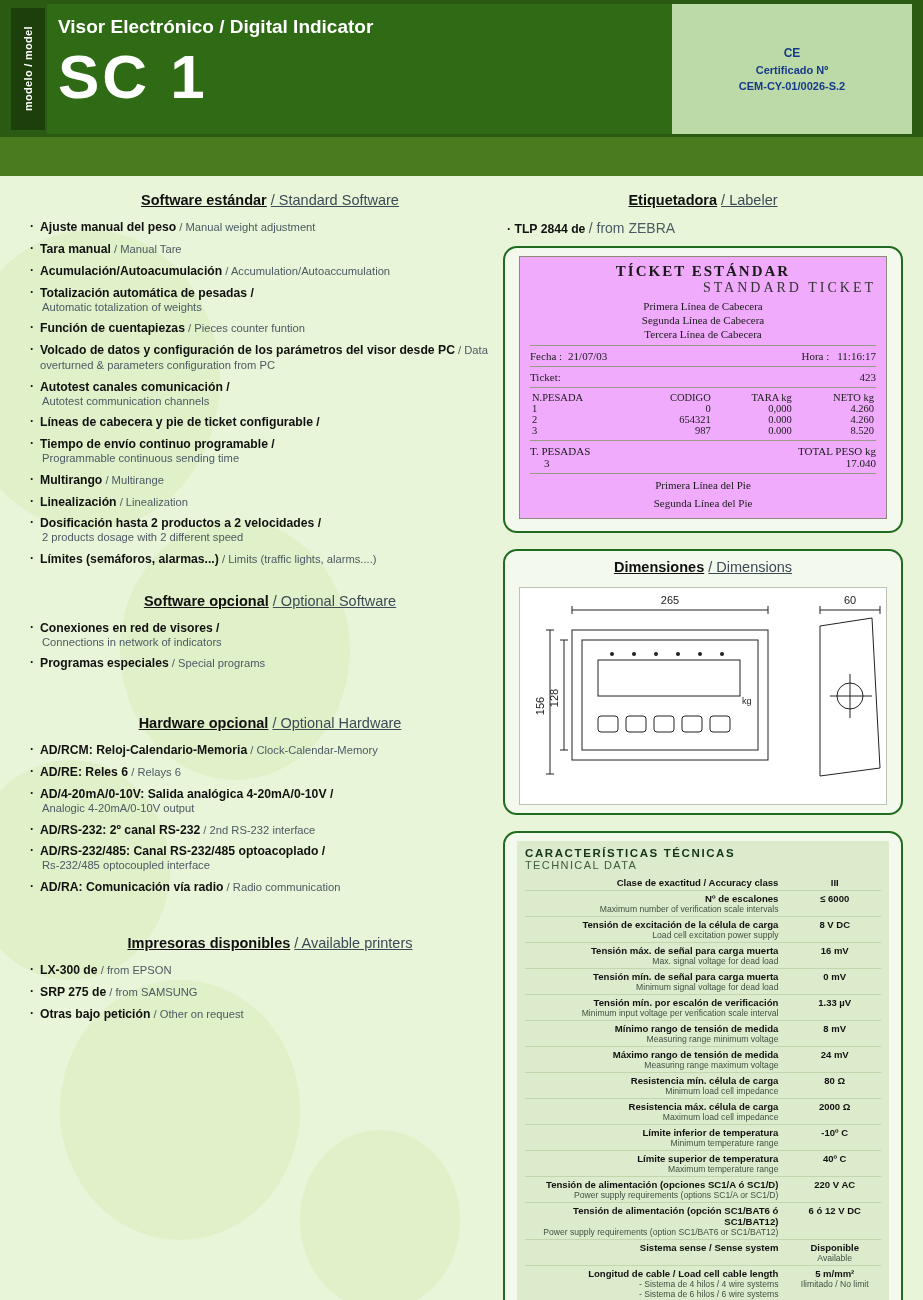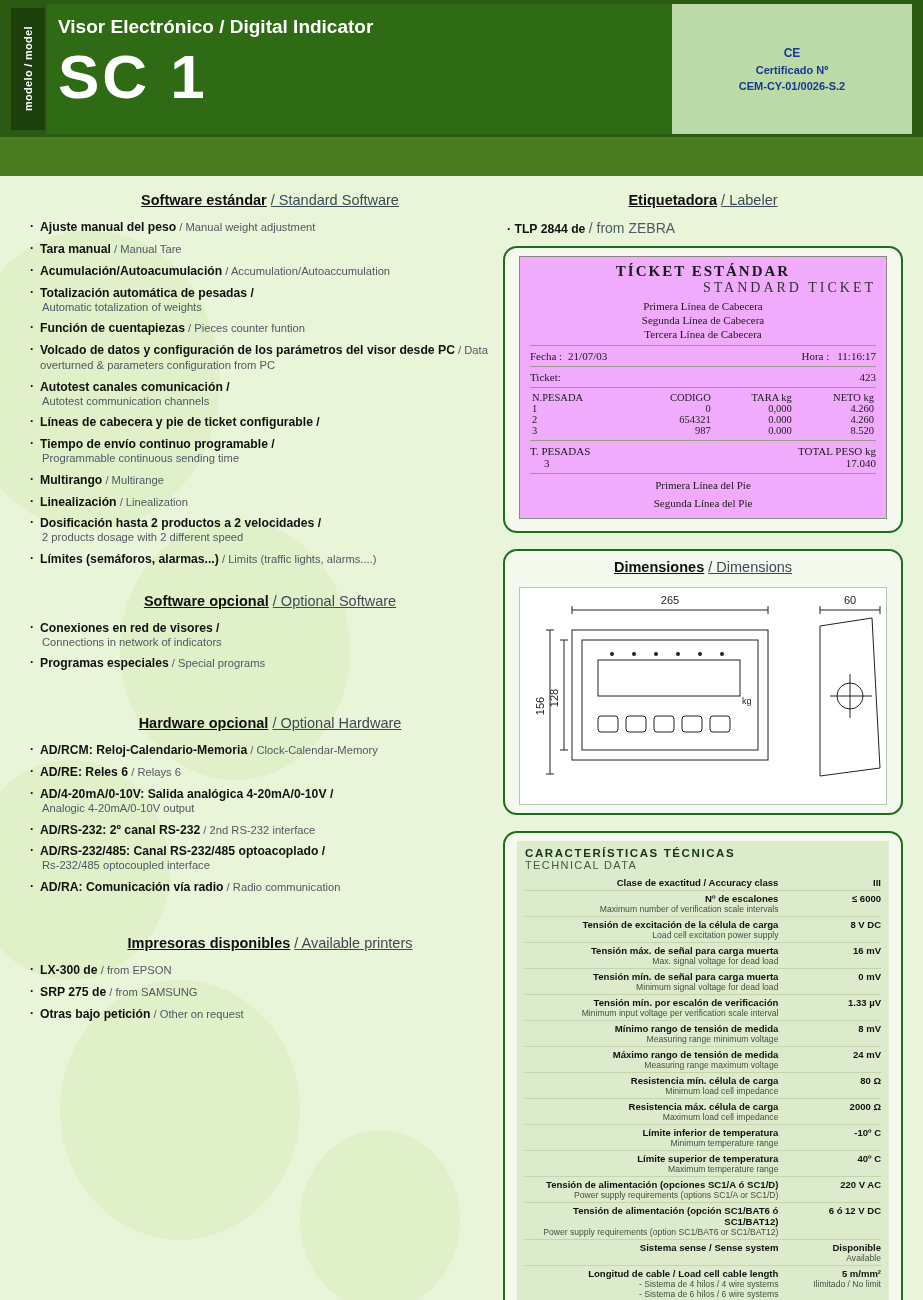--- a/index.html
+++ b/index.html
@@ -101,21 +101,21 @@
   .dimbox{position:relative;height:216px;margin:0 6px;background:#ffffff;border:1px solid #b9c4b0;}
   .dimbox svg{display:block;}
 
   
   .tech{background:#dcebcc;margin:0 4px;padding:6px 8px;}
   .tech .th1{font-size:11.5px;font-weight:bold;letter-spacing:1.6px;color:#14351a;}
   .tech .th2{font-size:11px;letter-spacing:1.4px;color:#3e5a3e;margin-bottom:4px;}
   table.techtab{width:100%;border-collapse:collapse;}
   table.techtab td{vertical-align:top;padding:2px 0;border-bottom:1px solid #c2d6ae;}
   table.techtab td.lbl{text-align:right;padding-right:10px;width:74%;}
-  table.techtab td.val{text-align:right;font-size:9.5px;font-weight:bold;color:#111;}
+  table.techtab td.val{text-align:center;font-size:9.5px;font-weight:bold;color:#111;}
   .lbl .es{display:block;font-size:9.6px;font-weight:bold;color:#111;}
   .lbl .en{display:block;font-size:8.6px;color:#3f4f3f;}
   .val .en{display:block;font-size:8.6px;font-weight:normal;color:#3f4f3f;}
 </style>
 </head>
 <body>
 
 <div class="bg-blob bg1"></div>
 <div class="bg-blob bg2"></div>
 <div class="bg-blob bg3"></div>

